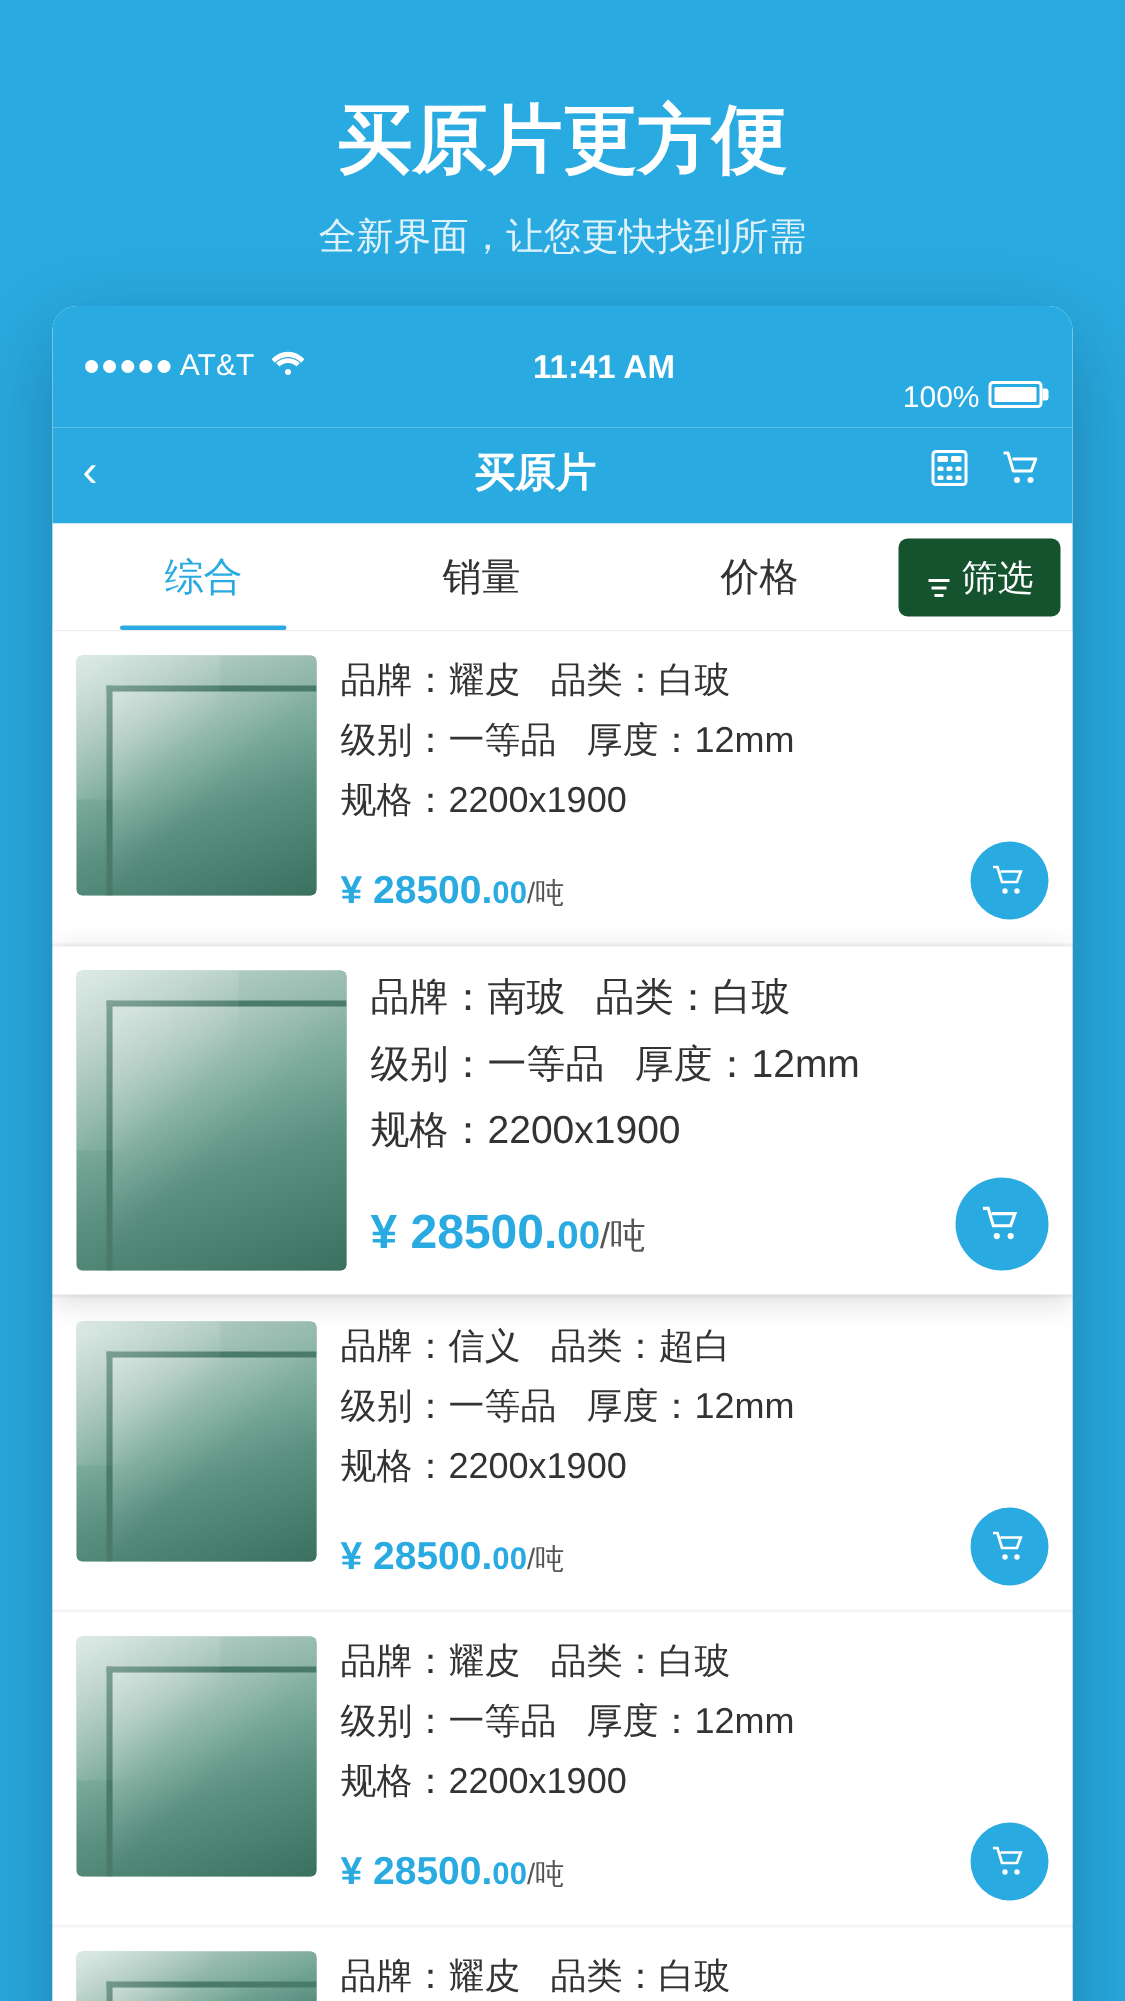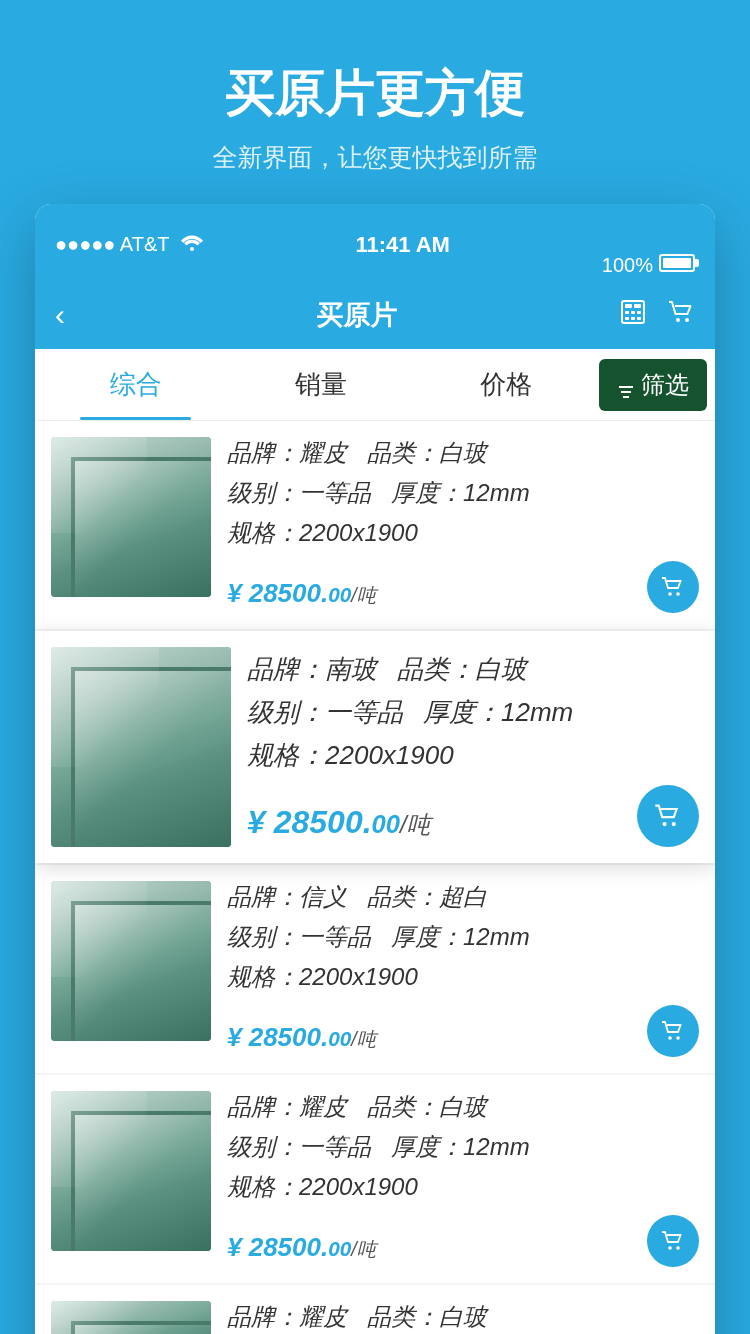--- a/index.html
+++ b/index.html
@@ -207,23 +207,22 @@
       left: 0;
       width: 60%;
       height: 60%;
       background: linear-gradient(135deg, rgba(255,255,255,0.4) 0%, transparent 70%);
     }
 
     .product-info {
       flex: 1;
       display: flex;
       flex-direction: column;
-      justify-content: flex-end;
+      justify-content: space-between;
       gap: 8px;
-      font-style: italic;
     }
 
     .info-row {
       display: flex;
       gap: 20px;
       font-size: 24px;
       color: #333;
     }
 
     .info-row.highlighted {

